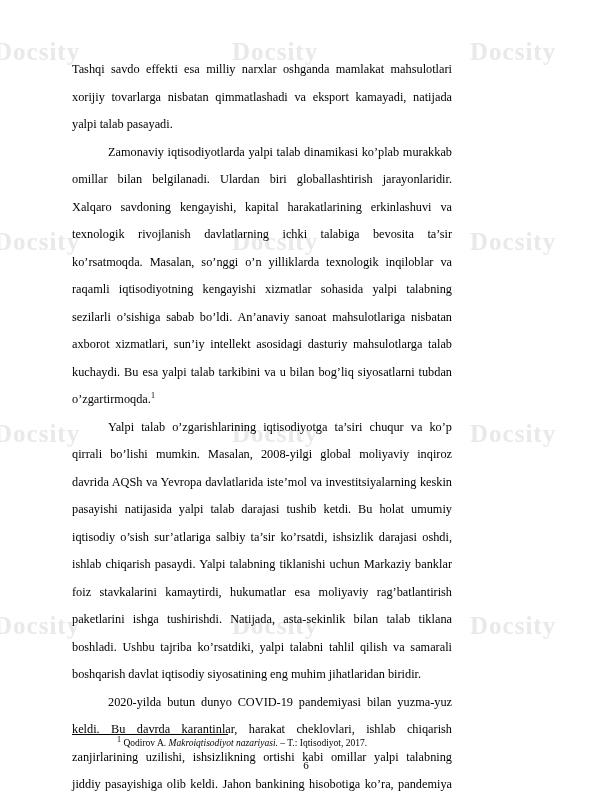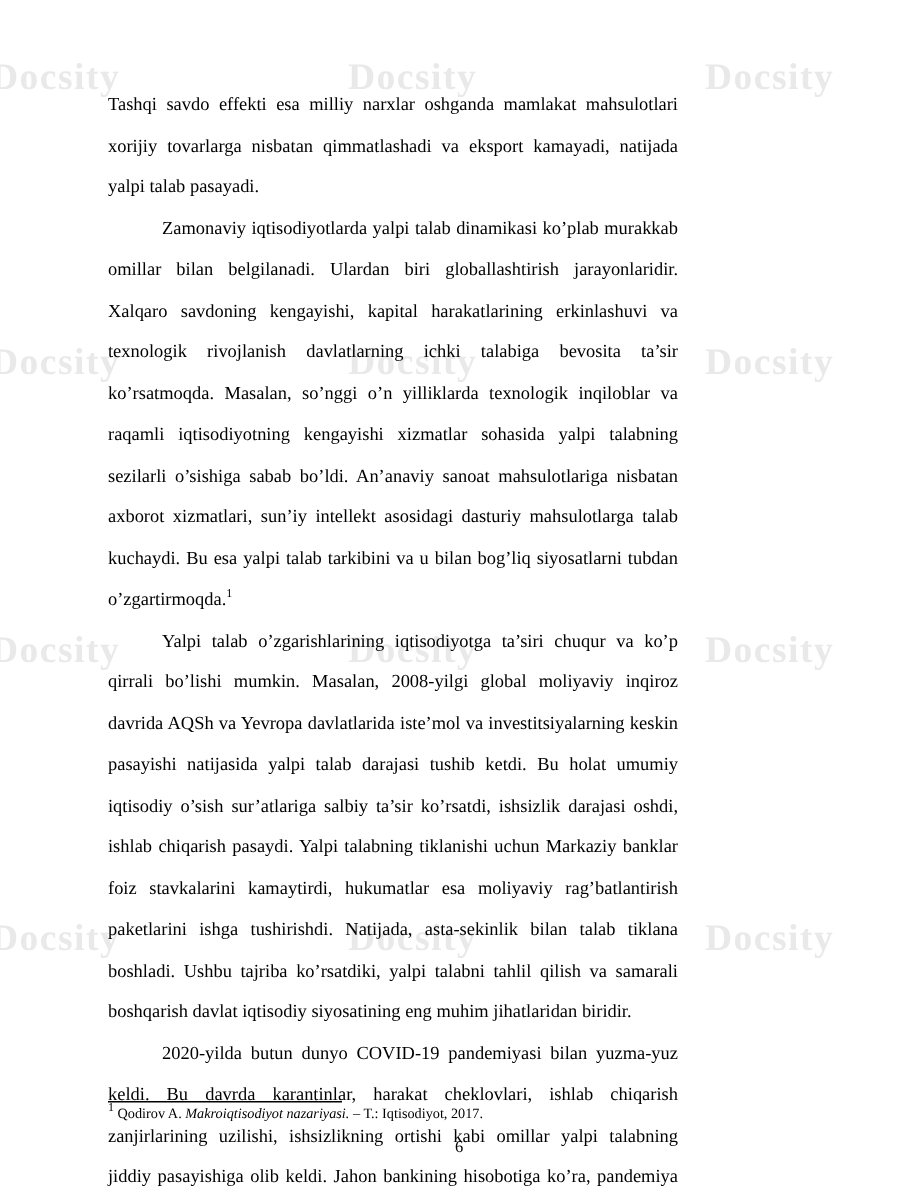--- a/index.html
+++ b/index.html
@@ -84,20 +84,21 @@
   .footnote-rule {
     width: 156px;
     height: 0;
     border-top: 1px solid #000000;
     margin: 0 0 2px 0;
   }
   .footnote {
     font-size: 9.5px;
     line-height: 13px;
     color: #000000;
+    margin-left: 45px;
   }
   .footnote .ital {
     font-style: italic;
   }
   .page-number {
     position: absolute;
     bottom: 21px;
     left: 0;
     width: 612px;
     text-align: center;

